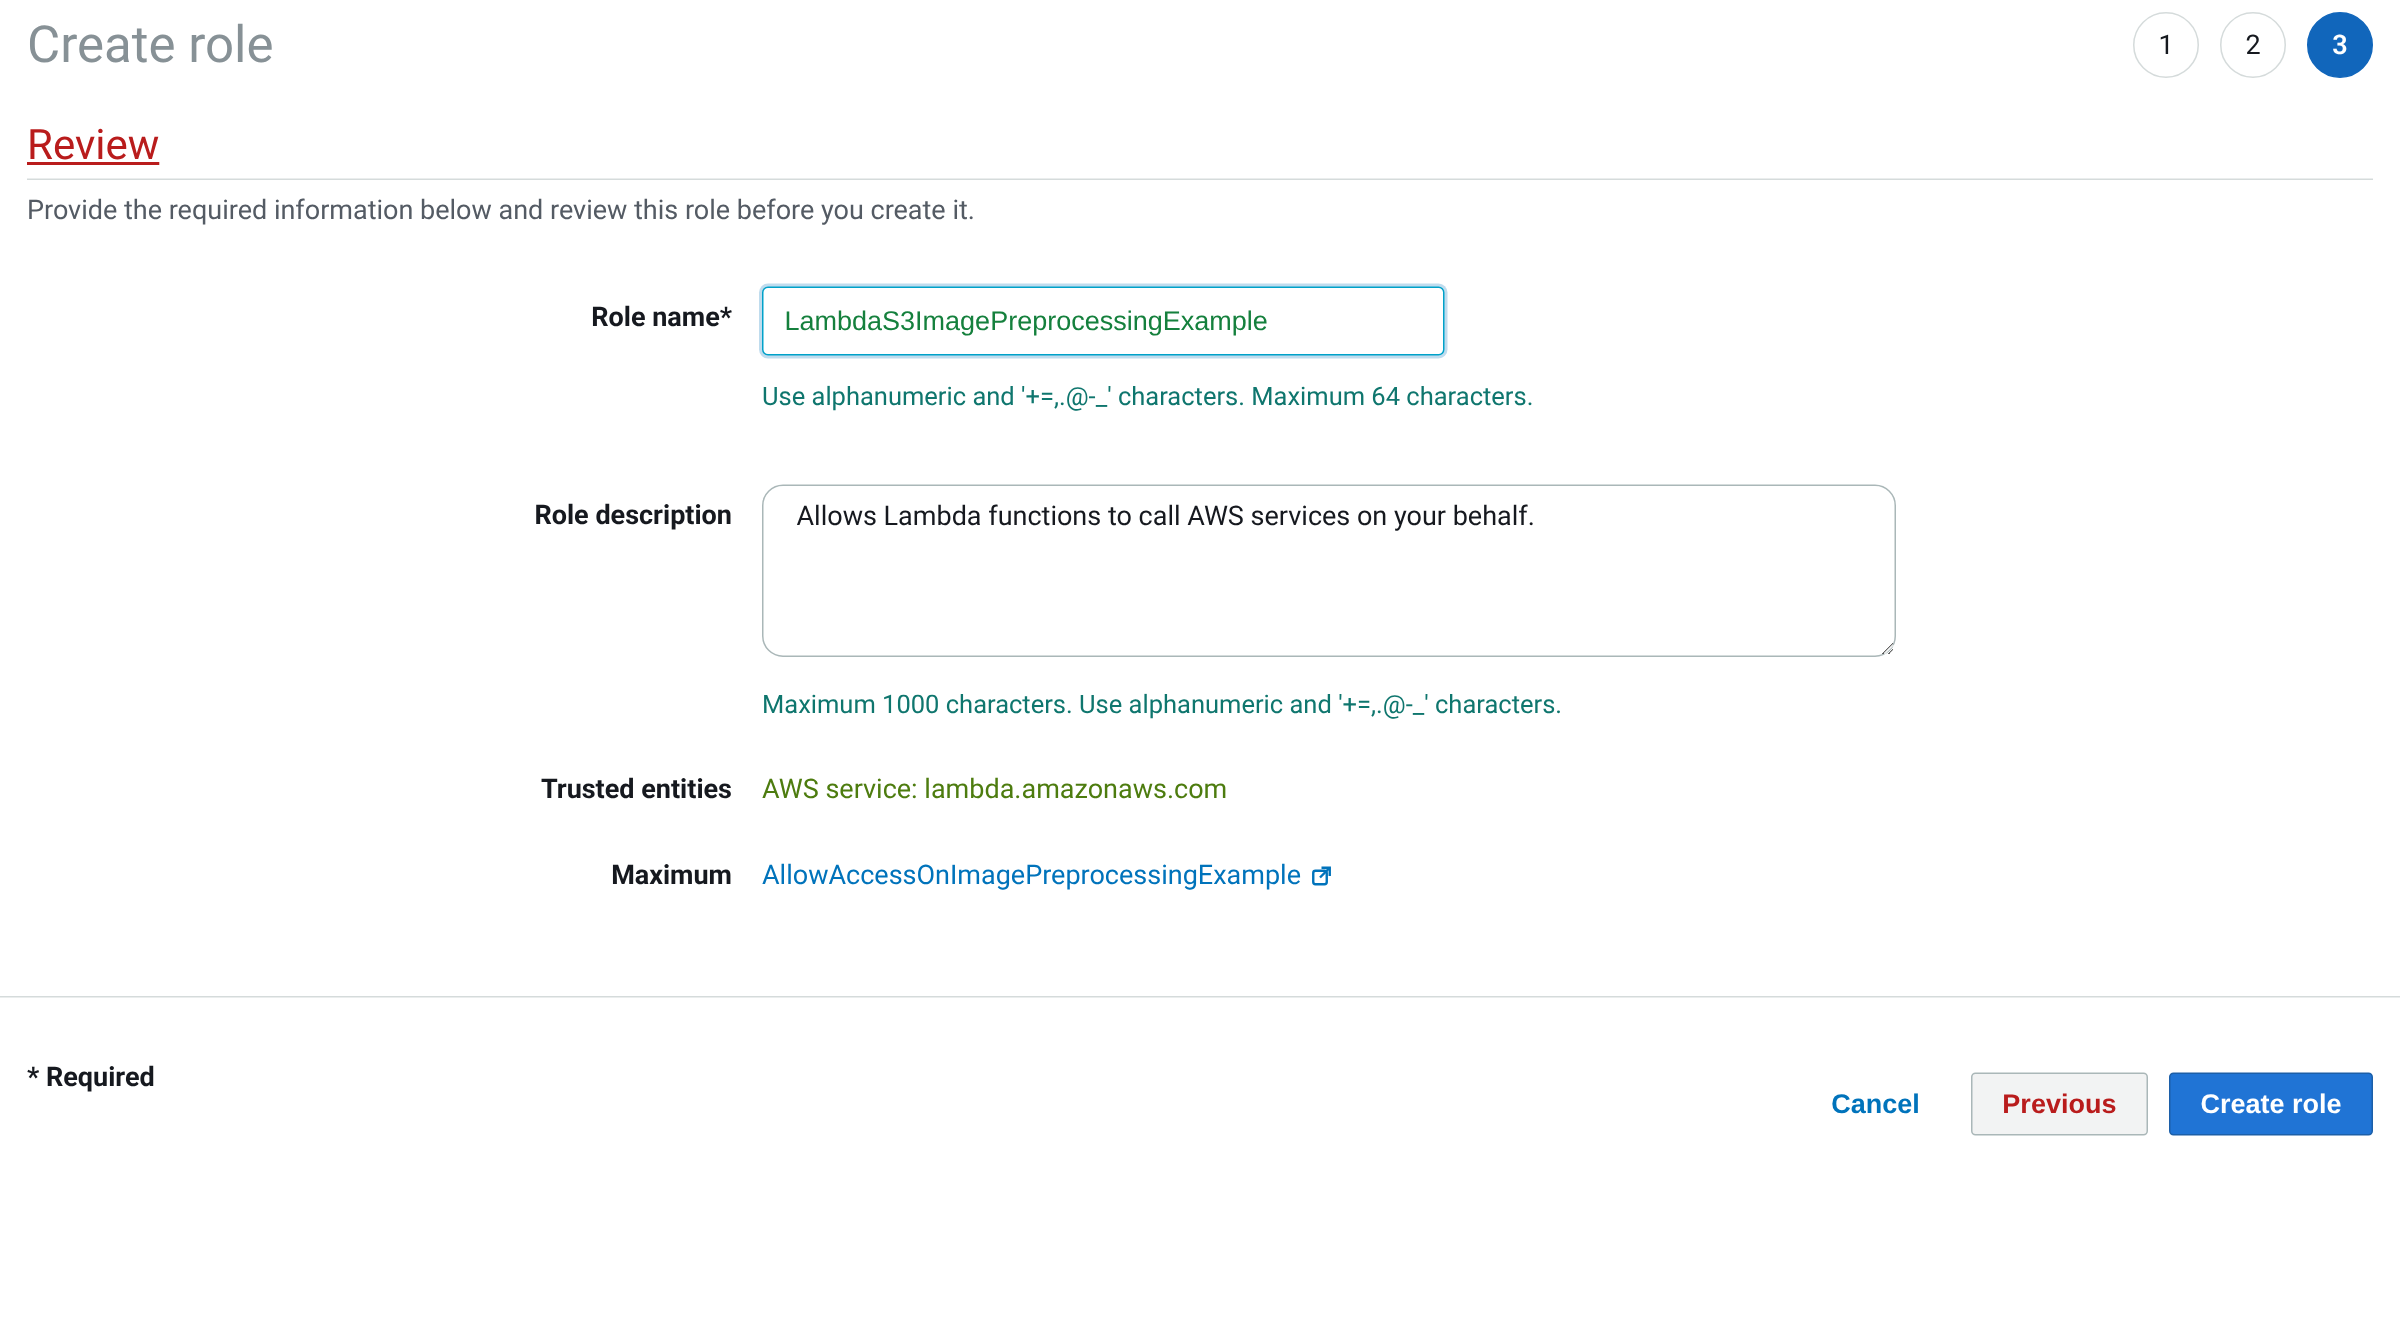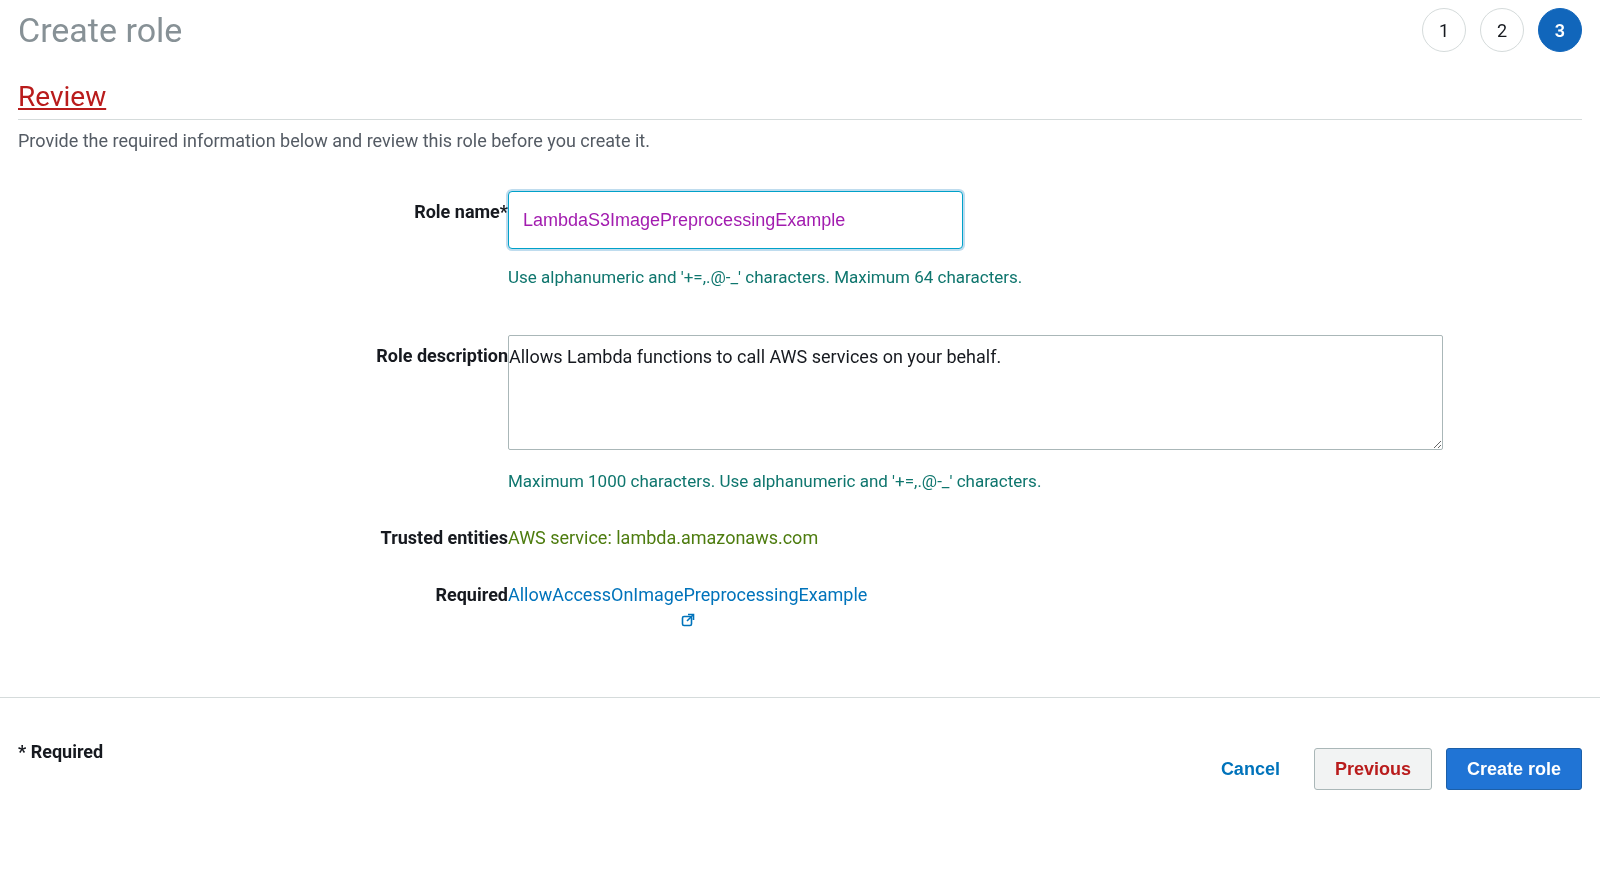--- a/index.html
+++ b/index.html
@@ -68,49 +68,50 @@
     display: flex;
     align-items: flex-start;
     margin-bottom: 0;
   }
   .form-row + .form-row { margin-top: 48px; }
   .form-row.tight { margin-top: 36px; }
   .form-label {
     width: 490px;
     flex: 0 0 490px;
     text-align: right;
+    padding-right: 20px;
     font-size: 18px;
     font-weight: 700;
     color: #16191f;
     padding-top: 10px;
   }
   .form-label.nv { padding-top: 0; }
   .form-value {
     flex: 1 1 auto;
     min-width: 0;
   }
   .text-input {
     width: 455px;
-    height: 58px;
+    height: 46px;
     padding: 8px 14px;
     font-size: 18px;
     border: 1px solid #00a1c9;
     border-radius: 4px;
     outline: none;
     box-shadow: 0 0 0 2px rgba(0,115,187,0.25);
-    color: #a21caf;
+    color: #15803d;
   }
   .textarea {
-    width: 935px;
+    width: 756px;
     max-width: 100%;
     height: 115px;
-    padding: 10px 0;
+    padding: 10px 22px;
     font-size: 18px;
     border: 1px solid #aab7b8;
-    border-radius: 2px;
+    border-radius: 14px;
     outline: none;
     color: #16191f;
     resize: both;
     font-family: inherit;
   }
   .hint {
     margin-top: 18px;
     font-size: 17px;
     color: #0f766e;
   }
@@ -119,21 +120,20 @@
     color: #4d7c0f;
   }
   .link {
     font-size: 18px;
     color: #0073bb;
     text-decoration: none;
     cursor: pointer;
     display: inline-flex;
     align-items: center;
     gap: 6px;
-    flex-direction: column;
   }
   .ext-icon {
     width: 16px; height: 16px; display:inline-block;
   }
   .footer {
     border-top: 1px solid #d5dbdb;
     margin: 70px -18px 0 -18px;
     padding: 14px 18px 18px 18px;
     display: flex;
     align-items: center;
@@ -214,21 +214,21 @@
   </div>
 
   <div class="form-row tight">
     <div class="form-label nv">Trusted entities</div>
     <div class="form-value">
       <span class="static-value">AWS service: lambda.amazonaws.com</span>
     </div>
   </div>
 
   <div class="form-row tight">
-    <div class="form-label nv">Required</div>
+    <div class="form-label nv">Maximum</div>
     <div class="form-value">
       <a class="link">
         <span>AllowAccessOnImagePreprocessingExample</span>
         <span class="ext-icon">
           <svg viewBox="0 0 16 16" fill="none" stroke="#0073bb" stroke-width="1.6">
             <rect x="2.5" y="4.5" width="9" height="9" rx="1.5"></rect>
             <path d="M8 2.5 H13.5 V8"></path>
             <path d="M13.5 2.5 L7 9"></path>
           </svg>
         </span>

